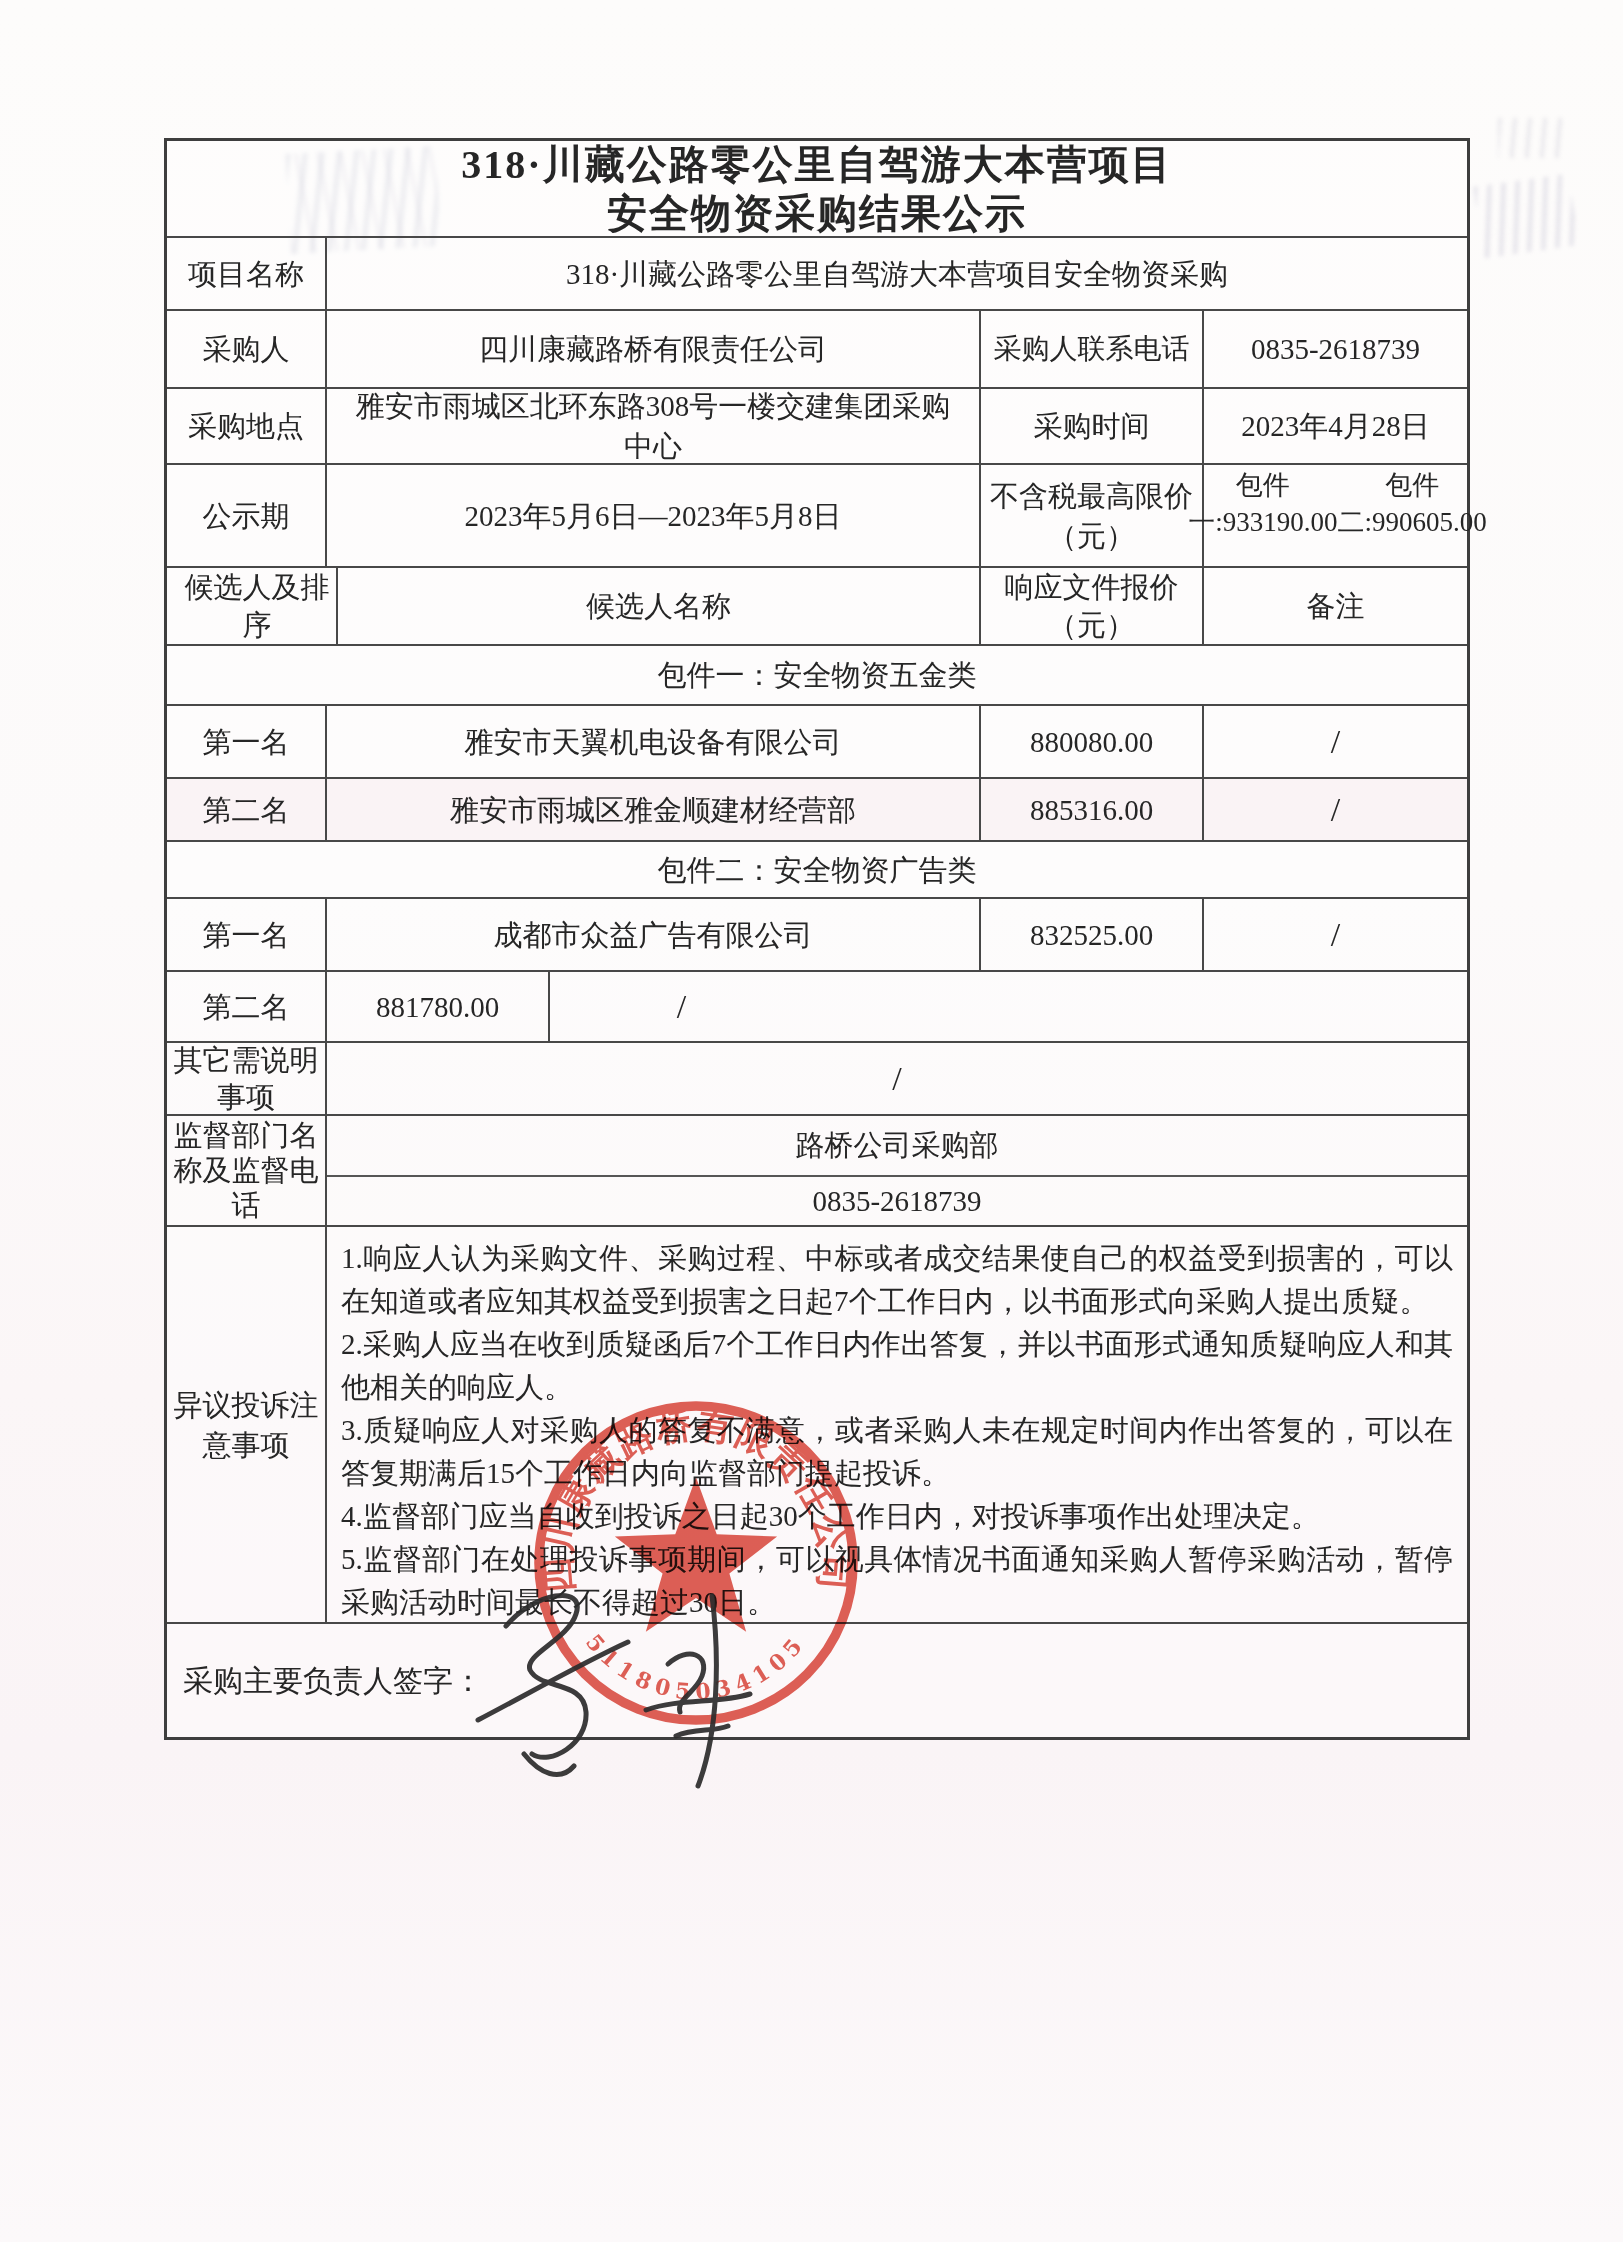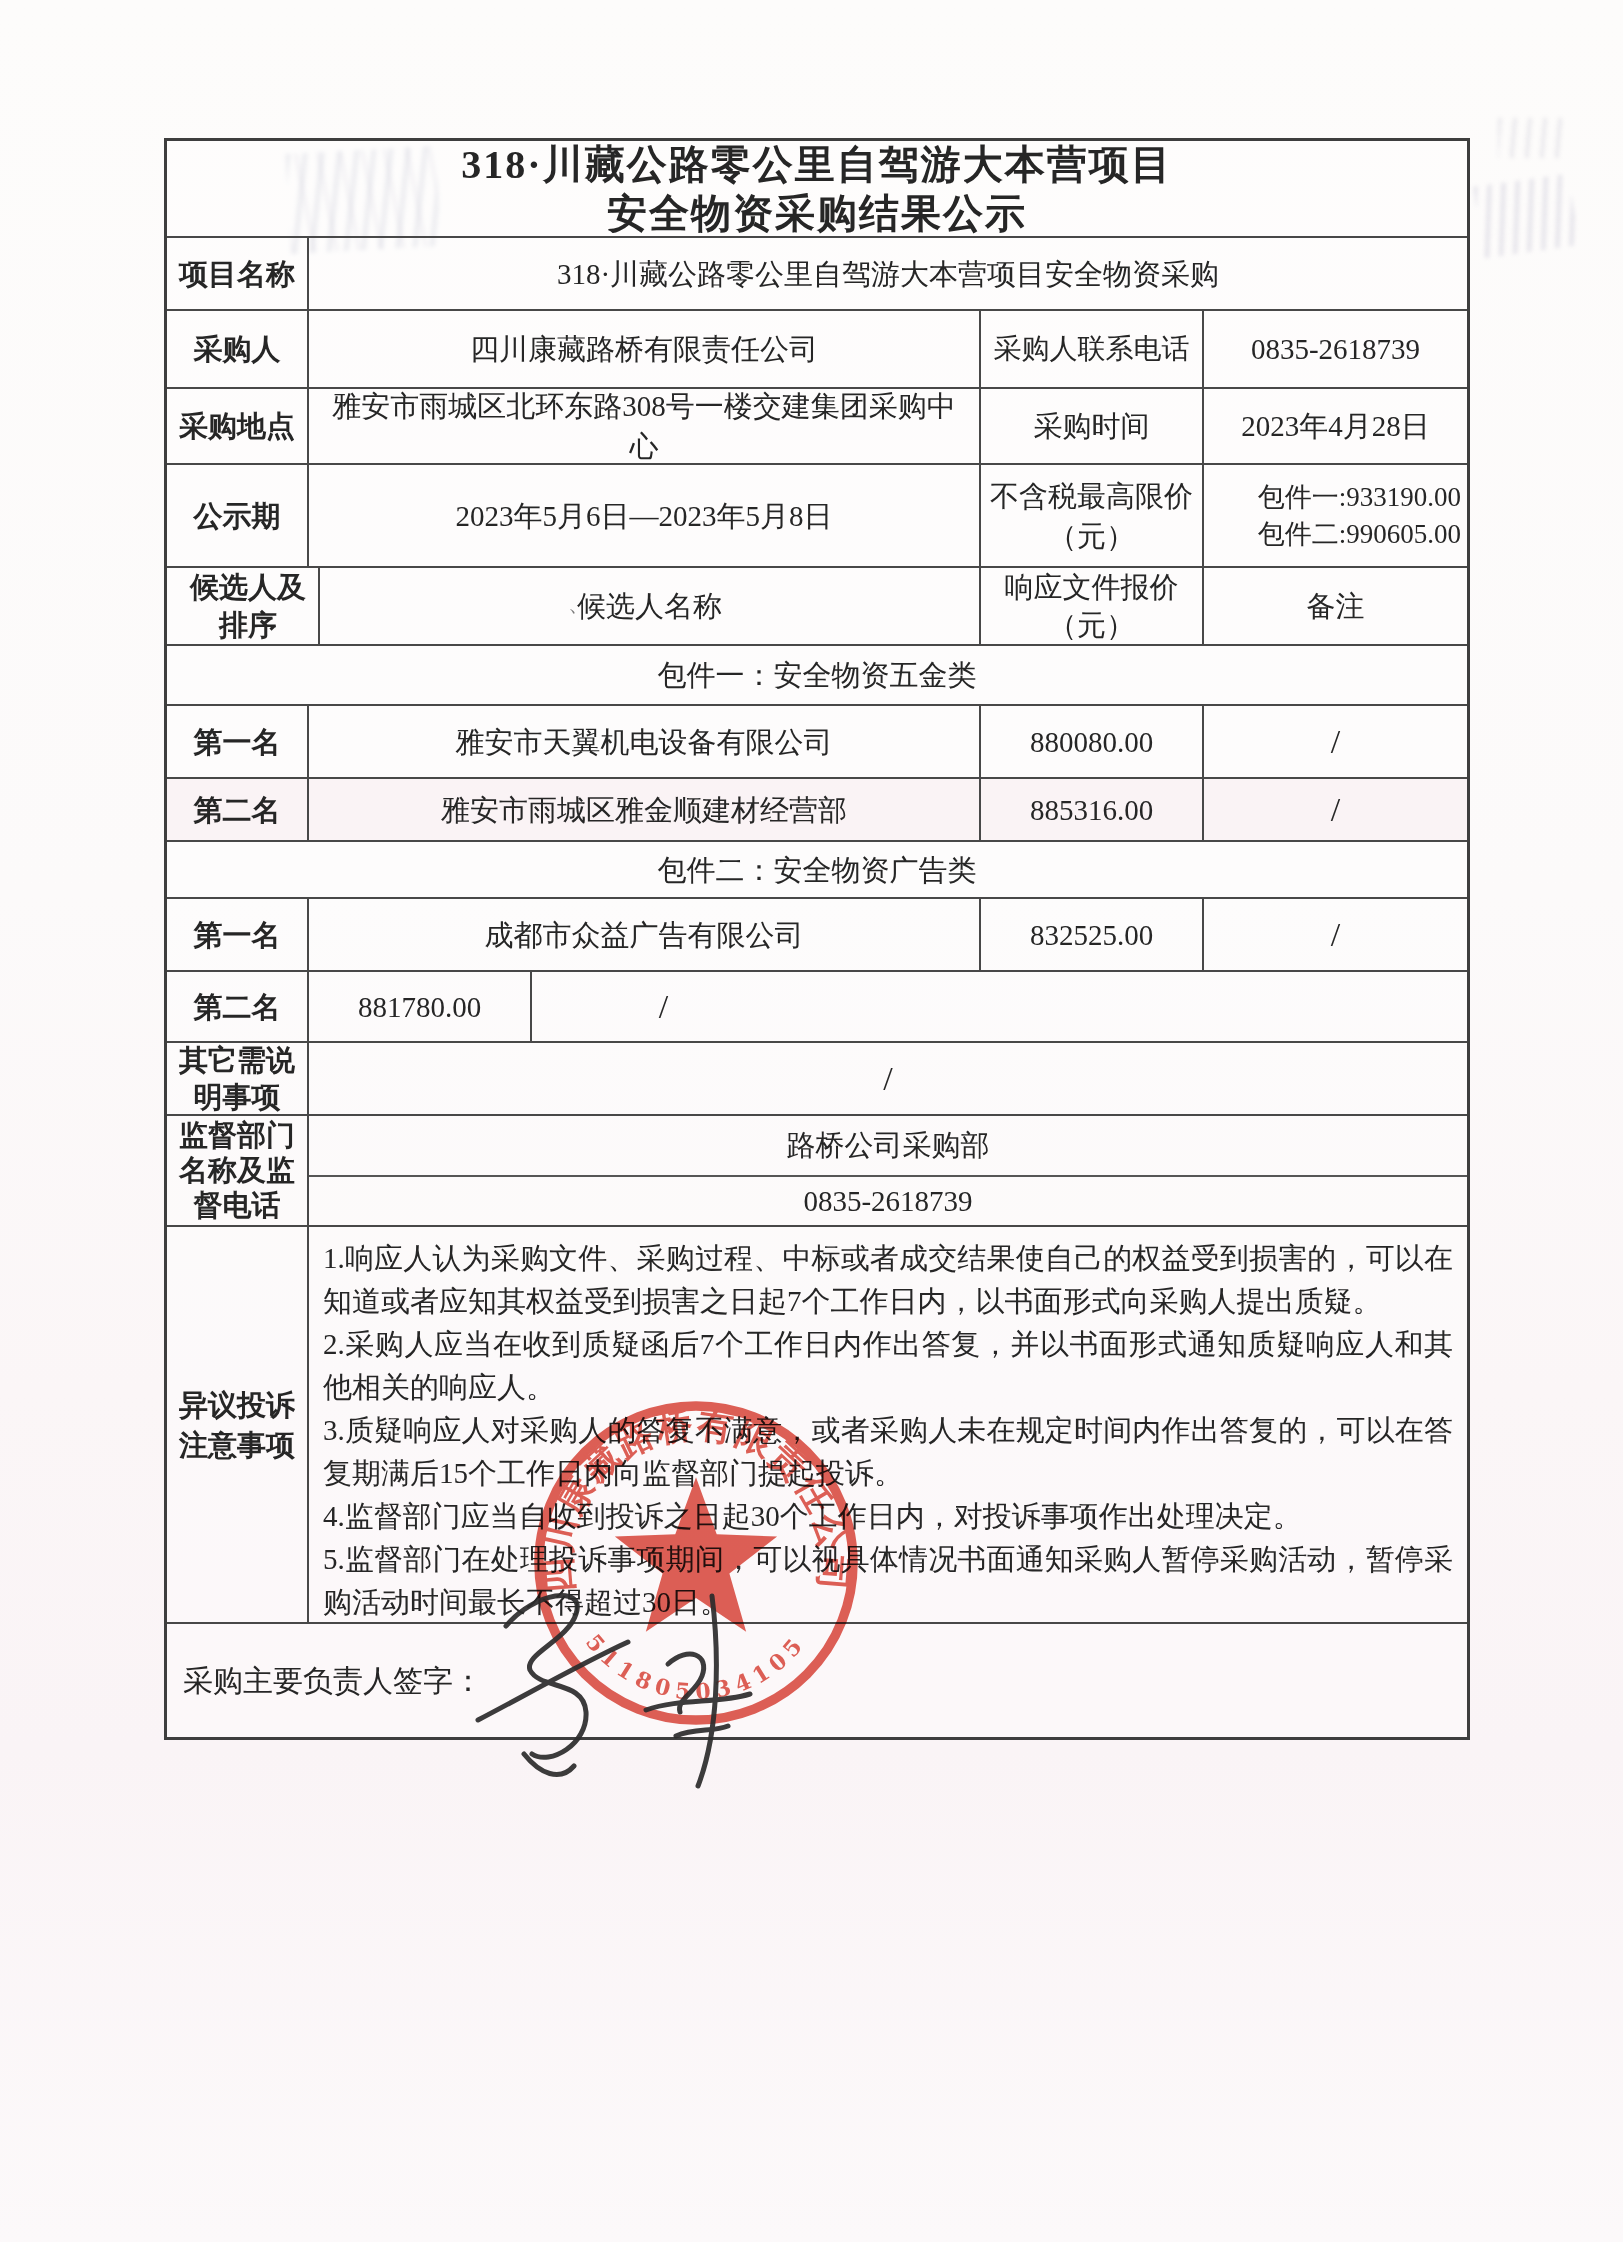--- a/index.html
+++ b/index.html
@@ -21,28 +21,28 @@
   }
   .row{display:flex;border-bottom:2px solid #484848;box-sizing:border-box;}
   .row:last-child{border-bottom:none;}
   .cell{
     box-sizing:border-box;border-right:2px solid #484848;
     display:flex;align-items:center;justify-content:center;
     text-align:center;font-size:29px;line-height:40px;
     padding:2px 6px;position:relative;
   }
   .cell:last-child{border-right:none;}
-  .c1{width:142px;flex:none;font-weight:bold;}
+  .c1{width:160px;flex:none;}
   .c2{flex:1;}
   .c3{width:223px;flex:none;}
   .c4{width:263px;flex:none;}
   .full{flex:1;}
   .title-cell{flex-direction:column;font-weight:bold;font-size:40px;line-height:49px;letter-spacing:2px;}
   .pre{white-space:pre-line;}
-  .limit-cell{flex-direction:column;align-items:flex-end;padding-left:10px;font-size:27px;line-height:37px;}
+  .limit-cell{align-items:flex-start;padding-left:10px;font-size:27px;line-height:37px;}
   .slash{font-size:34px;font-weight:400;}
   .tint{background:rgba(236,196,212,.16);}
   .sup-col{flex:1;display:flex;flex-direction:column;box-sizing:border-box;}
   .sub{box-sizing:border-box;display:flex;align-items:center;justify-content:center;font-size:29px;}
   .sub1{height:61px;border-bottom:2px solid #565656;}
   .sub2{flex:1;}
   .obj-cell{
     flex-direction:column;align-items:stretch;justify-content:flex-start;
     text-align:left;padding:10px 14px 12px 14px;font-size:29px;line-height:43px;
   }

